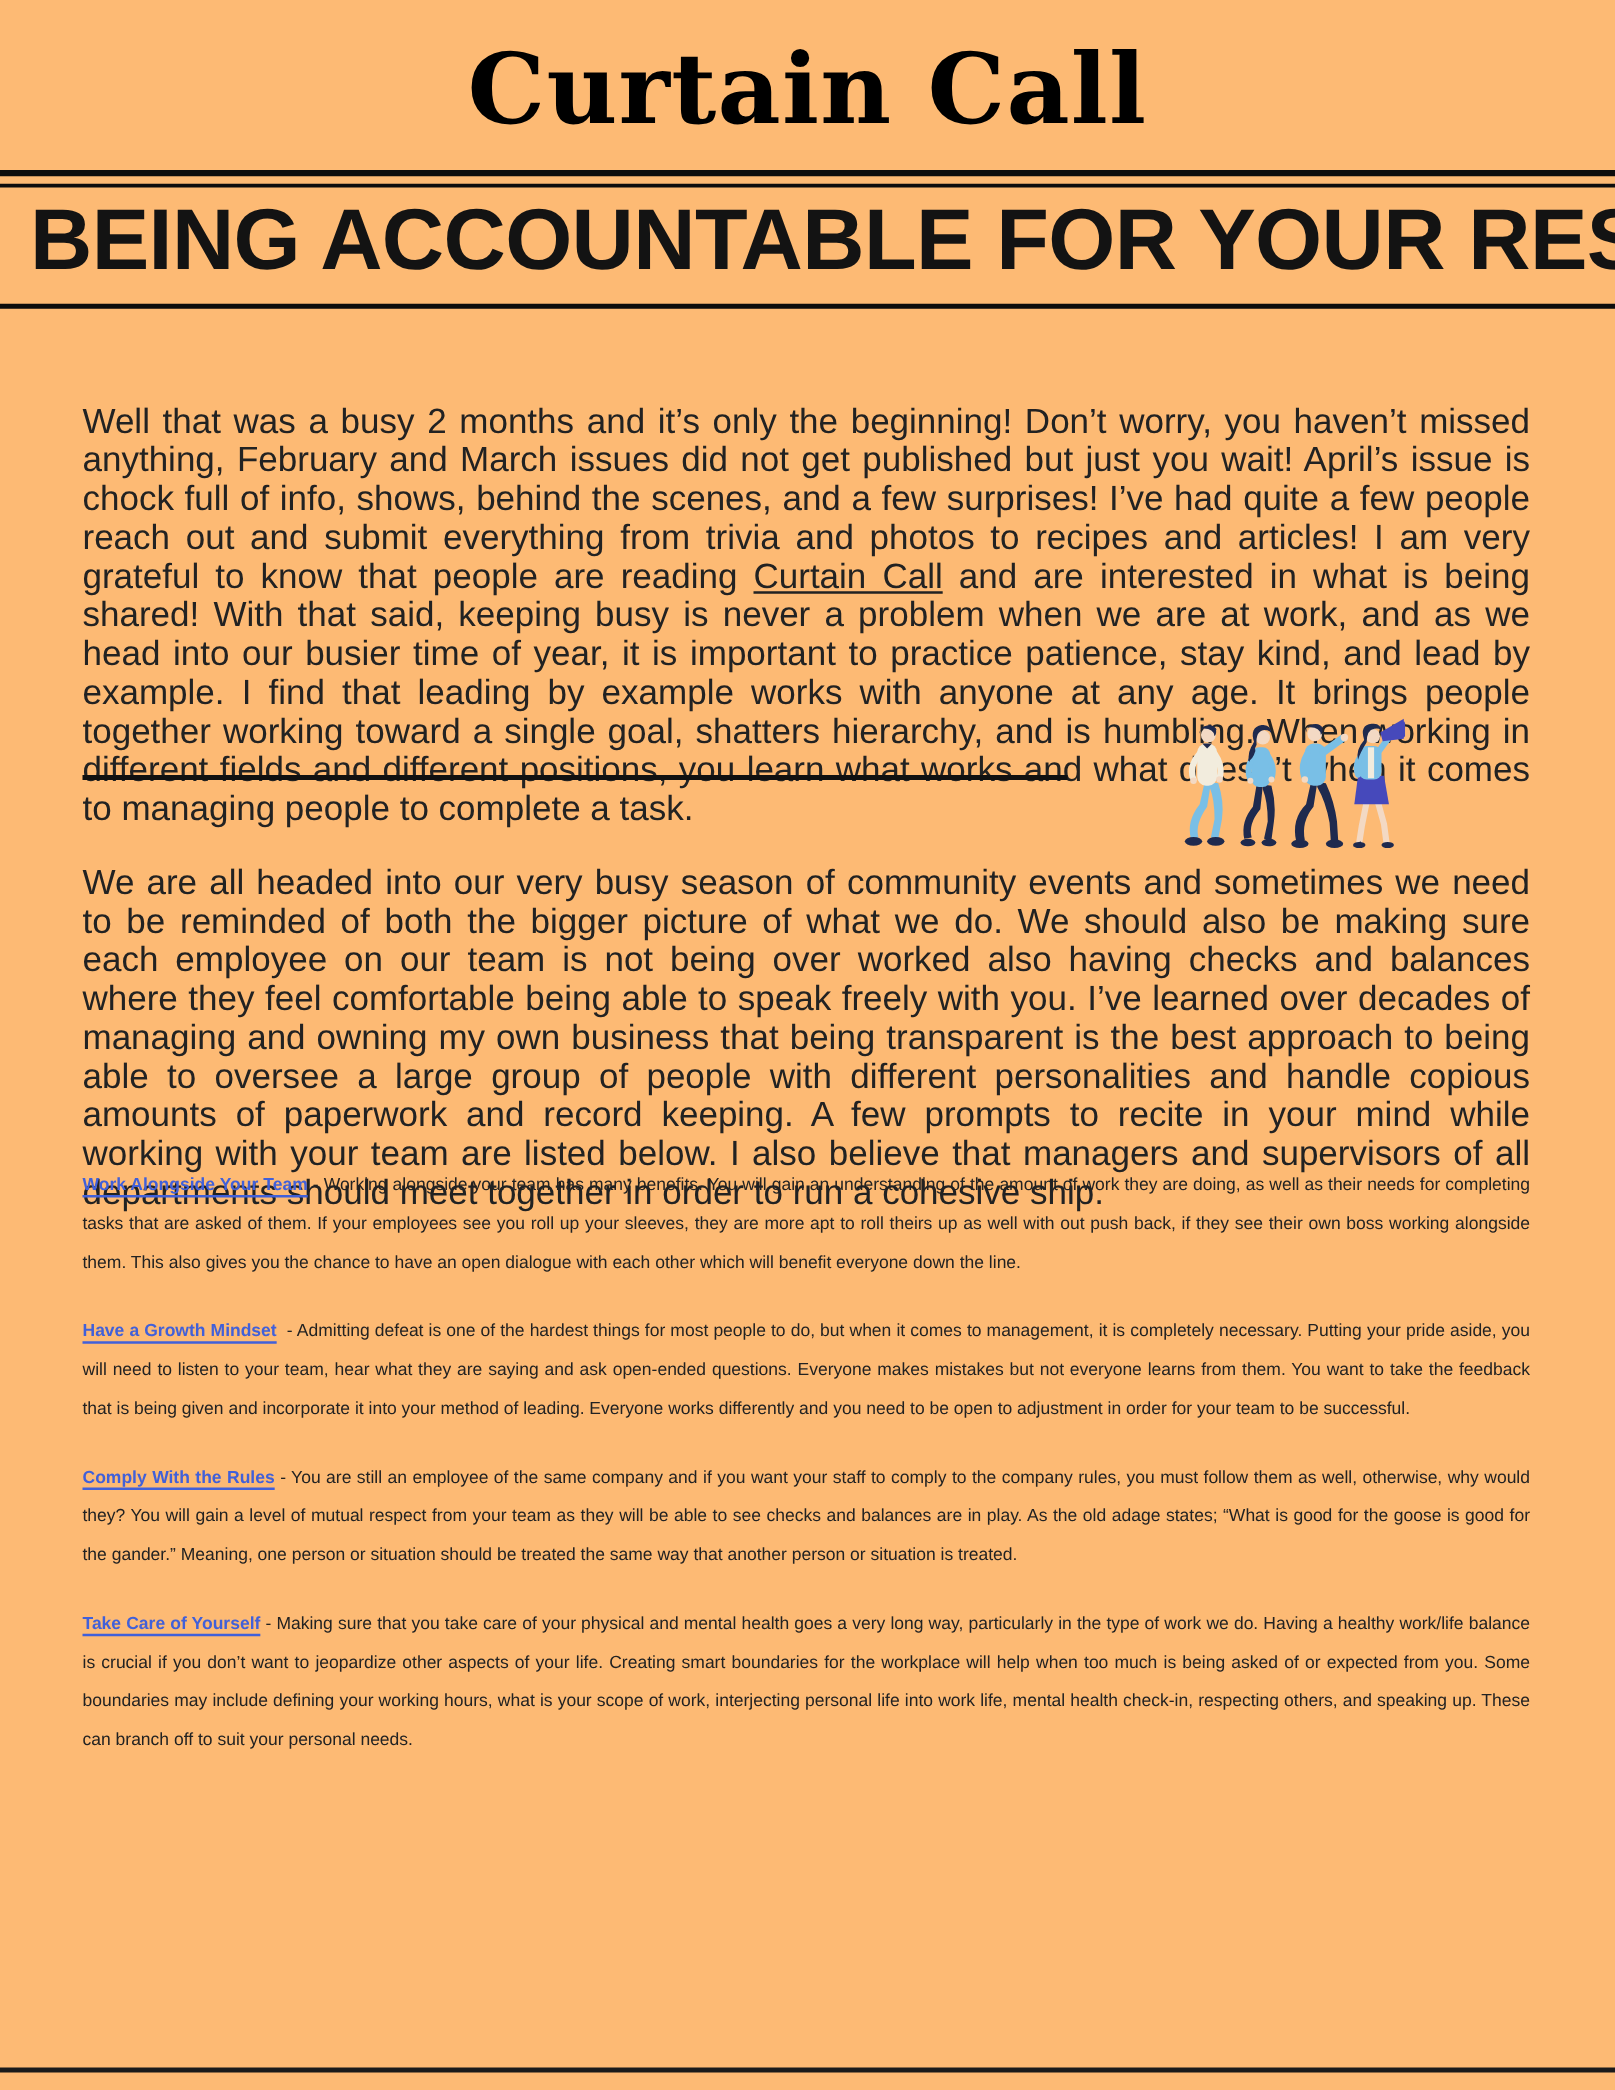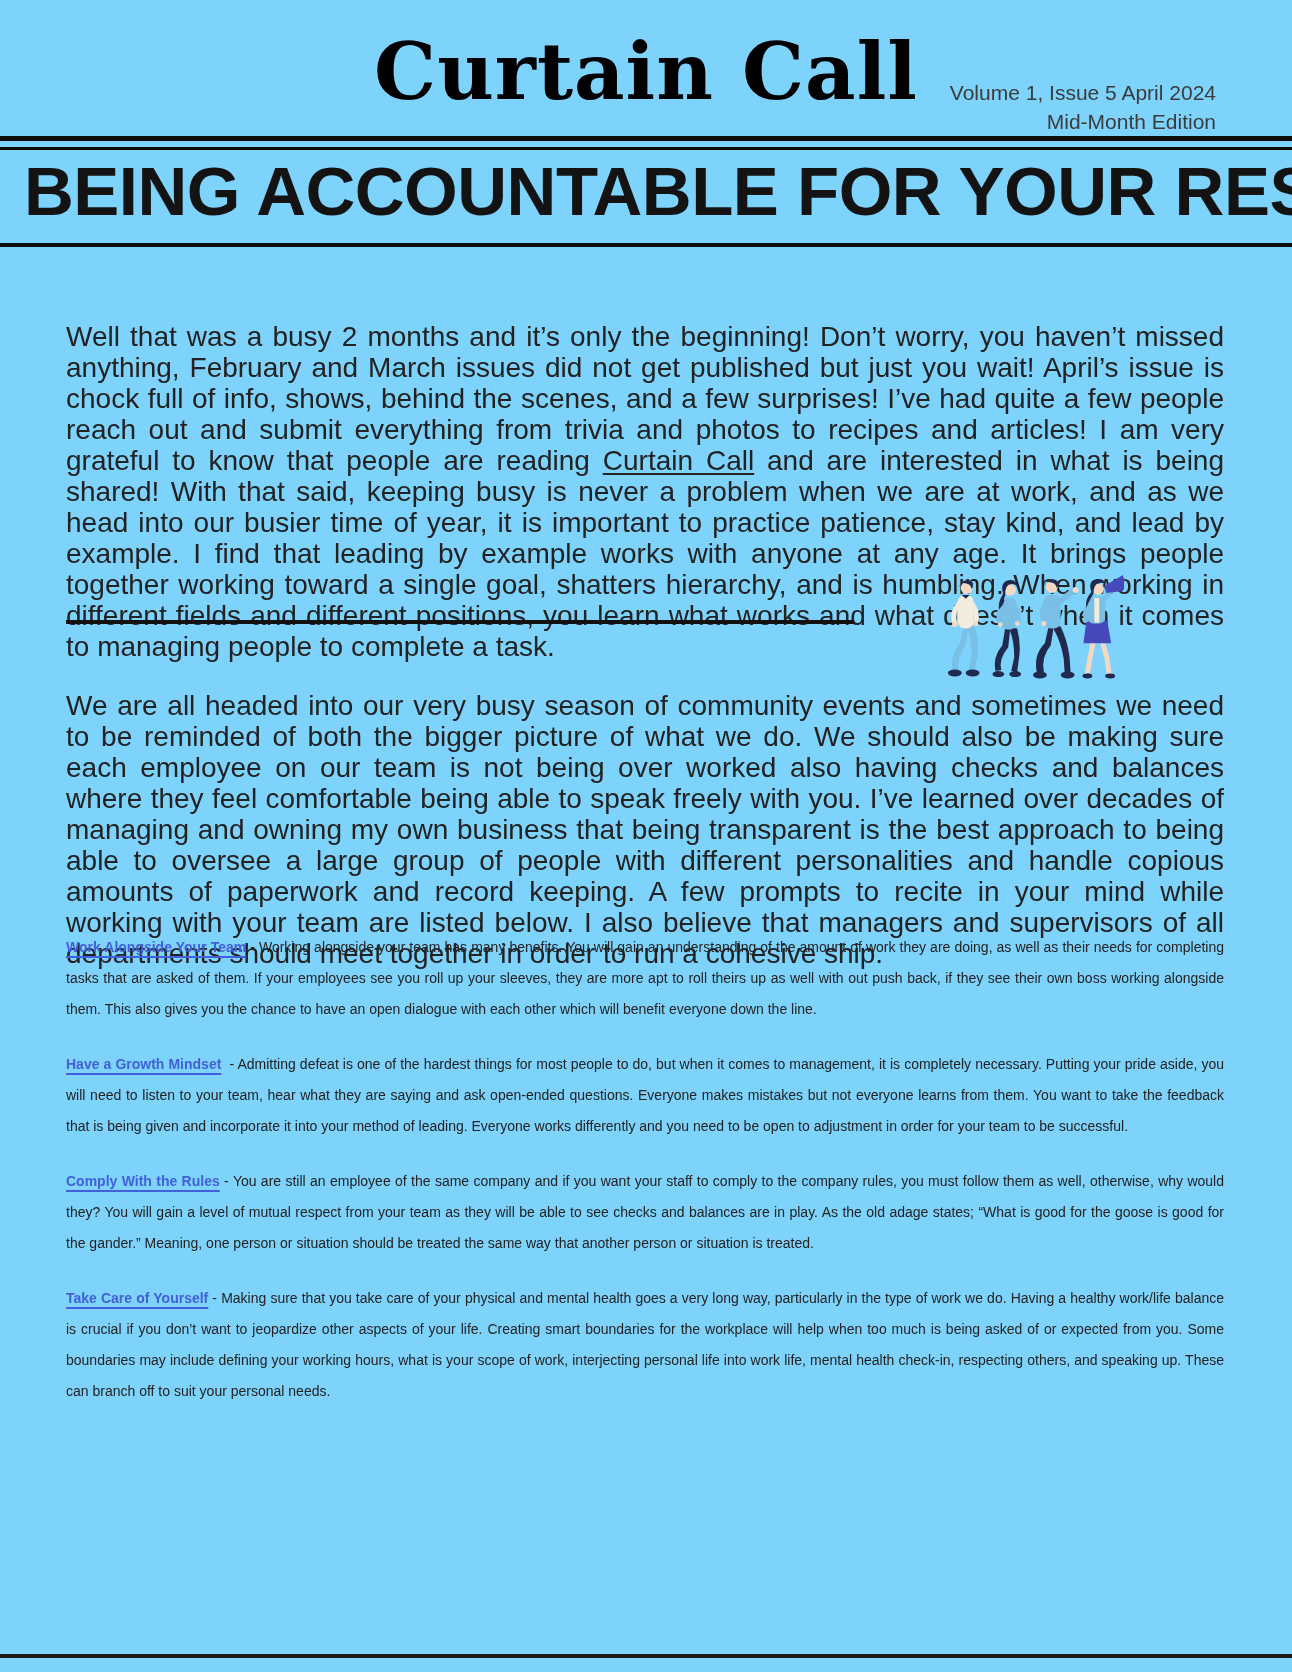--- a/index.html
+++ b/index.html
@@ -1,17 +1,17 @@
 <!DOCTYPE html>
 <html><head>
 <meta charset="utf-8">
 <style>
   html,body { margin:0; padding:0; background:#ffffff; }
   .page {
-    position:relative; width:1292px; height:1672px; background:#7dd3fc;
+    position:relative; width:1292px; height:1672px; background:#fdba74;
     font-family:"Liberation Sans", sans-serif; color:#222; overflow:hidden;
   }
   .masthead-title {
     position:absolute; top:22px; left:0; right:0; margin:0;
     text-align:center; font-family:"DejaVu Serif", serif;
     font-weight:700; font-size:78px; line-height:100px; color:#000;
     letter-spacing:1px;
   }
   .issue-info {
     position:absolute; top:78px; right:76px; text-align:right;
@@ -57,24 +57,20 @@
     text-decoration-thickness:2px; text-underline-offset:4px;
   }
 </style>
 </head>
 <body>
 
 <div class="page">
 
   <h1 class="masthead-title">Curtain Call</h1>
 
-  <div class="issue-info">
-    <div>Volume 1, Issue 5 April 2024</div>
-    <div>Mid-Month Edition</div>
-  </div>
 
   <div class="rule rule-a"></div>
   <div class="rule rule-b"></div>
 
   <h2 class="headline">BEING ACCOUNTABLE FOR YOUR RESULTS</h2>
 
   <div class="rule rule-c"></div>
 
 
   <p class="body-text para1"><span>Well that was a busy 2 months and it’s only the beginning! Don’t worry, you haven’t missed anything, February and March issues did not get published but just you wait! April’s issue is chock full of info, shows, behind the scenes, and a few surprises! I’ve had quite a few people reach out and submit everything from trivia and photos to recipes and articles! I am very grateful to know that people are reading </span><span class="inline-underline">Curtain Call</span><span> and are interested in what is being shared! With that said, keeping busy is never a problem when we are at work, and as we head into our busier time of year, it is important to practice patience, stay kind, and lead by example. I find that leading by example works with anyone at any age. It brings people together working toward a single goal, shatters hierarchy, and is humbling. When working in different fields and different positions, you learn what works and what doesn’t when it comes to managing people to complete a task.</span></p>

